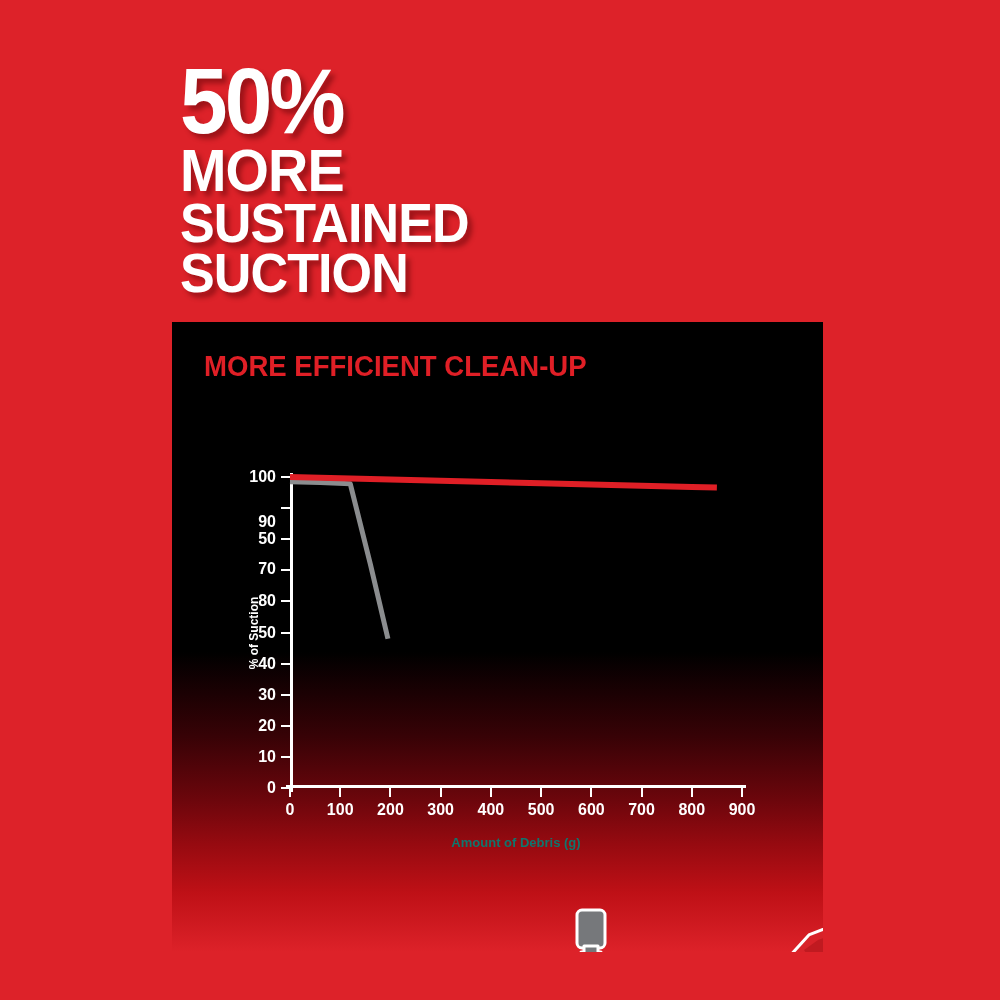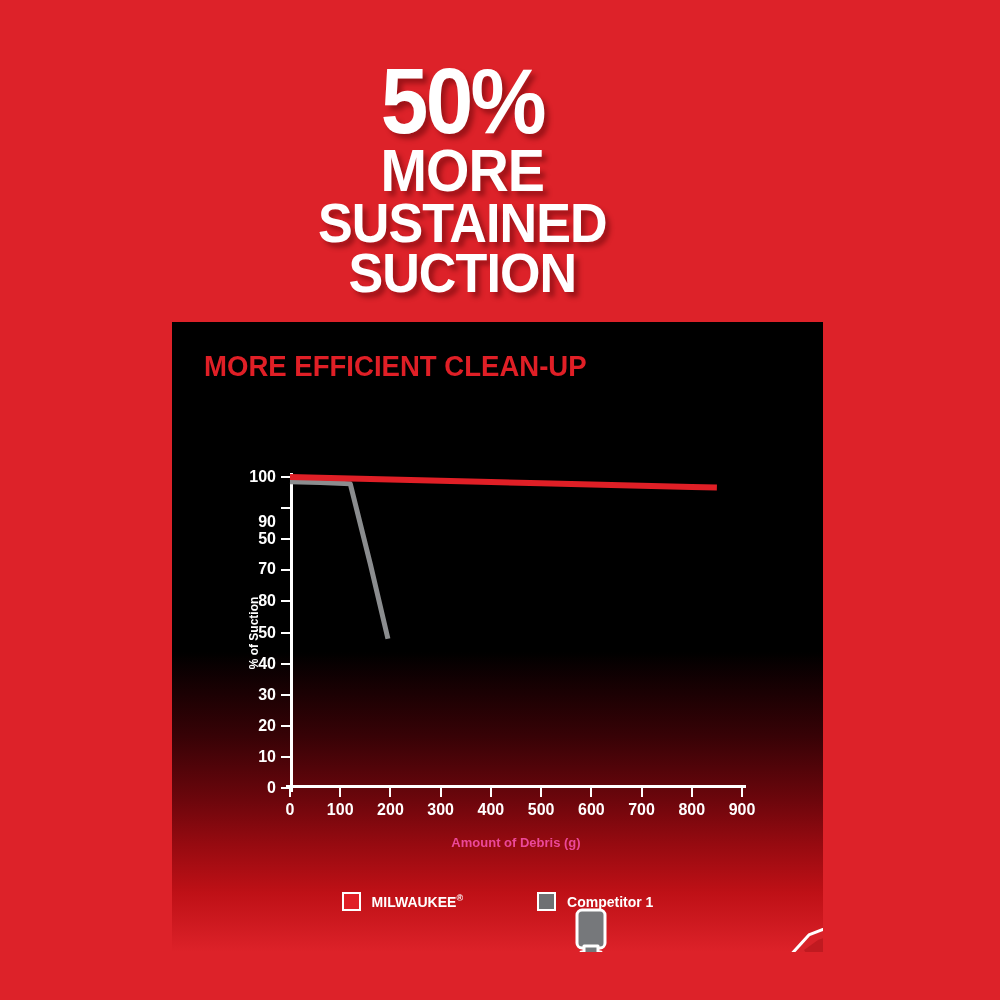--- a/index.html
+++ b/index.html
@@ -11,27 +11,26 @@
     height: 1000px;
     background: #dd2229;
     font-family: "Liberation Sans", sans-serif;
     overflow: hidden;
     position: relative;
   }
 
   
   #headline {
     position: absolute;
-    left: 174px;
+    left: 180px;
     top: 62px;
     width: 620px;
     color: #ffffff;
     line-height: 0.86;
     text-shadow: 5px 5px 6px rgba(80, 0, 4, 0.45);
-    text-align: center;
   }
   #headline .line {
     display: block;
     font-weight: 700;
     letter-spacing: -1px;
     text-transform: uppercase;
     font-stretch: condensed;
     transform: scaleX(0.93);
     transform-origin: left center;
   }
@@ -138,21 +137,21 @@
     color: #ffffff;
     font-size: 12px;
     font-weight: 700;
     white-space: nowrap;
   }
   #x-axis-title {
     position: absolute;
     left: 50%;
     top: calc(100% + 47px);
     transform: translateX(-50%);
-    color: #ec4899;
+    color: #0f766e;
     font-size: 13px;
     font-weight: 700;
     white-space: nowrap;
   }
   #series-svg {
     position: absolute;
     left: 0; top: -6px;
     width: 452px;
     height: 317px;
     overflow: visible;
@@ -308,24 +307,14 @@
         <div class="tick-x" style="left: 451px;"></div>
         <div class="xlabel" style="left: 452px;">900</div>
       </div>
 
     <svg id="series-svg" viewBox="0 0 452 317" preserveAspectRatio="none">
       <polyline id="line-competitor" fill="none" stroke-width="5" stroke-linejoin="round" stroke-linecap="butt" points="0.00,10.67 30.13,11.60 60.27,12.84 80.36,93.08 97.93,167.72" stroke="#8b8d8f"></polyline>
       <polyline id="line-milwaukee" fill="none" stroke-width="6" stroke-linejoin="round" stroke-linecap="butt" points="0.00,6.00 50.22,7.24 100.44,8.49 150.67,9.73 200.89,10.98 251.11,12.22 301.33,13.46 351.56,14.71 401.78,15.95 426.89,16.57" stroke="#e01f26"></polyline>
     </svg>
   </div>
 
-  <div id="legend">
-    <div class="legend-item">
-      <span class="swatch" style="background: rgb(224, 31, 38);"></span>
-      <span class="legend-text">MILWAUKEE<sup>®</sup></span>
-    </div>
-    <div class="legend-item">
-      <span class="swatch" style="background: rgb(110, 112, 115);"></span>
-      <span class="legend-text">Competitor 1</span>
-    </div>
-  </div>
 
 </div>
 
 </body></html>

